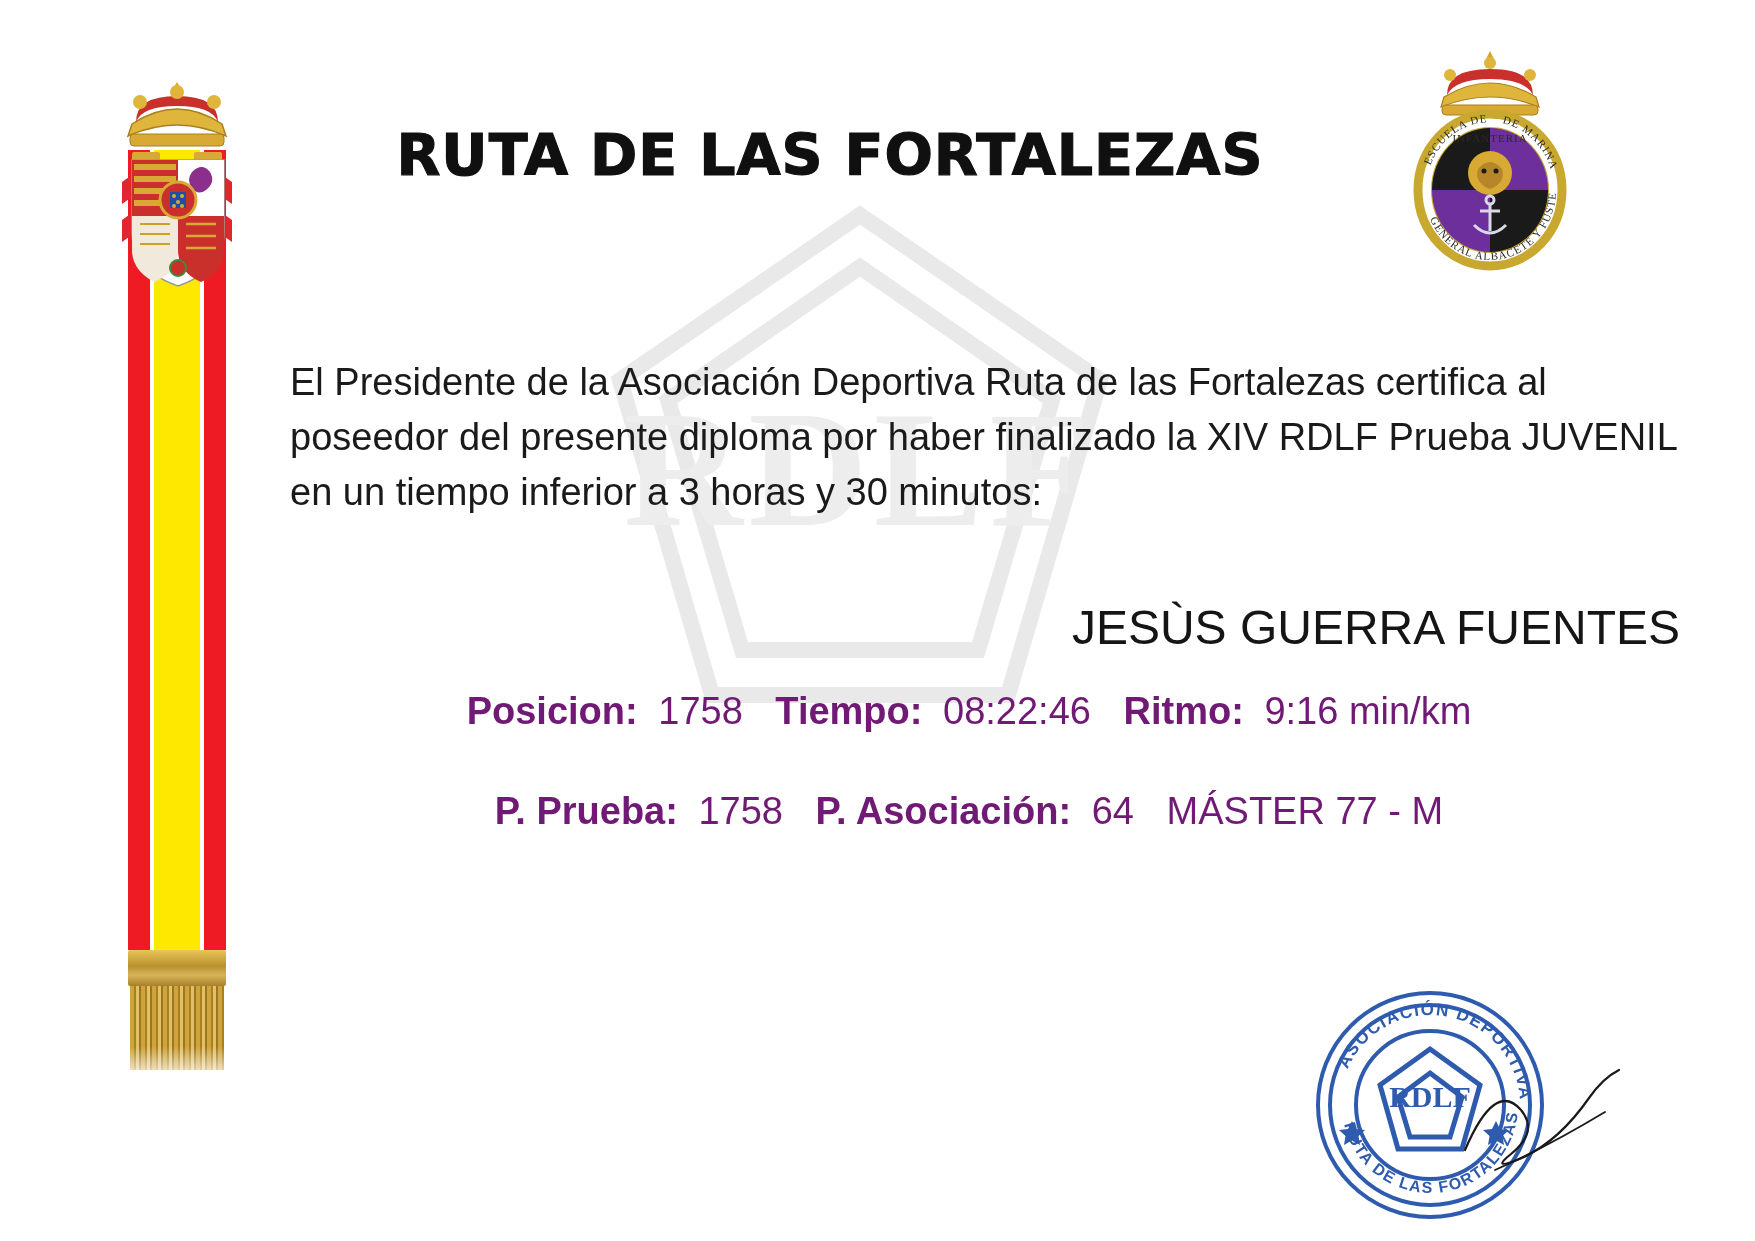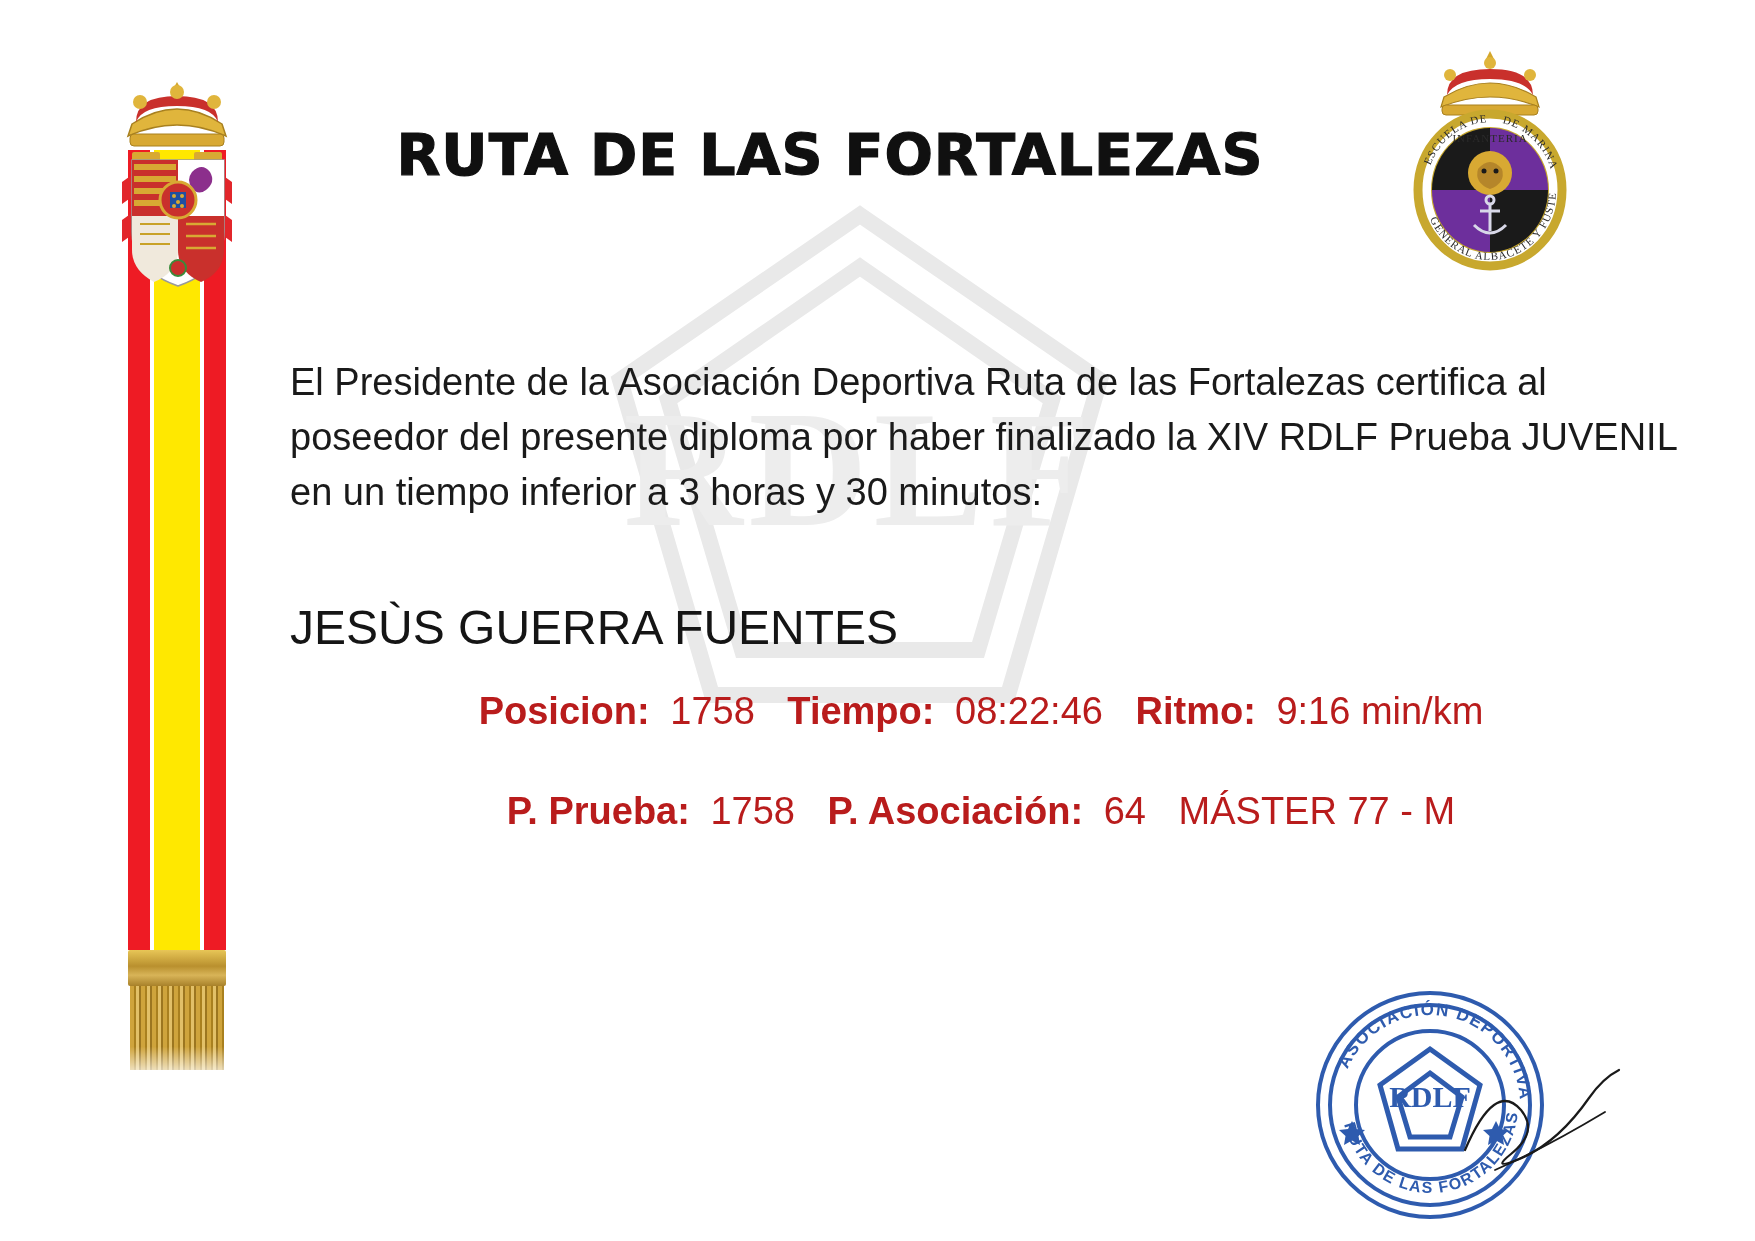--- a/index.html
+++ b/index.html
@@ -119,36 +119,36 @@
     color: #1a1a1a;
     z-index: 4;
   }
 
   
   .runner-name {
     position: absolute;
     left: 290px;
     top: 600px;
     width: 1390px;
-    text-align: left;
+    text-align: right;
     font-family: "Liberation Sans", sans-serif;
     font-size: 48px;
     color: #151515;
     z-index: 4;
   }
 
   
   .results-row {
     position: absolute;
-    left: 266px;
+    left: 254px;
     width: 1430px;
     text-align: center;
     font-family: "Liberation Sans", sans-serif;
     font-size: 38px;
-    color: #b91c1c;
+    color: #701a75;
     z-index: 4;
     white-space: nowrap;
   }
   .results-row.row-1 { top: 690px; }
   .results-row.row-2 { top: 790px; }
   .results-row b { font-weight: bold; }
   .gap { display: inline-block; width: 22px; }
   .gap-sm { display: inline-block; width: 10px; }
 
   

